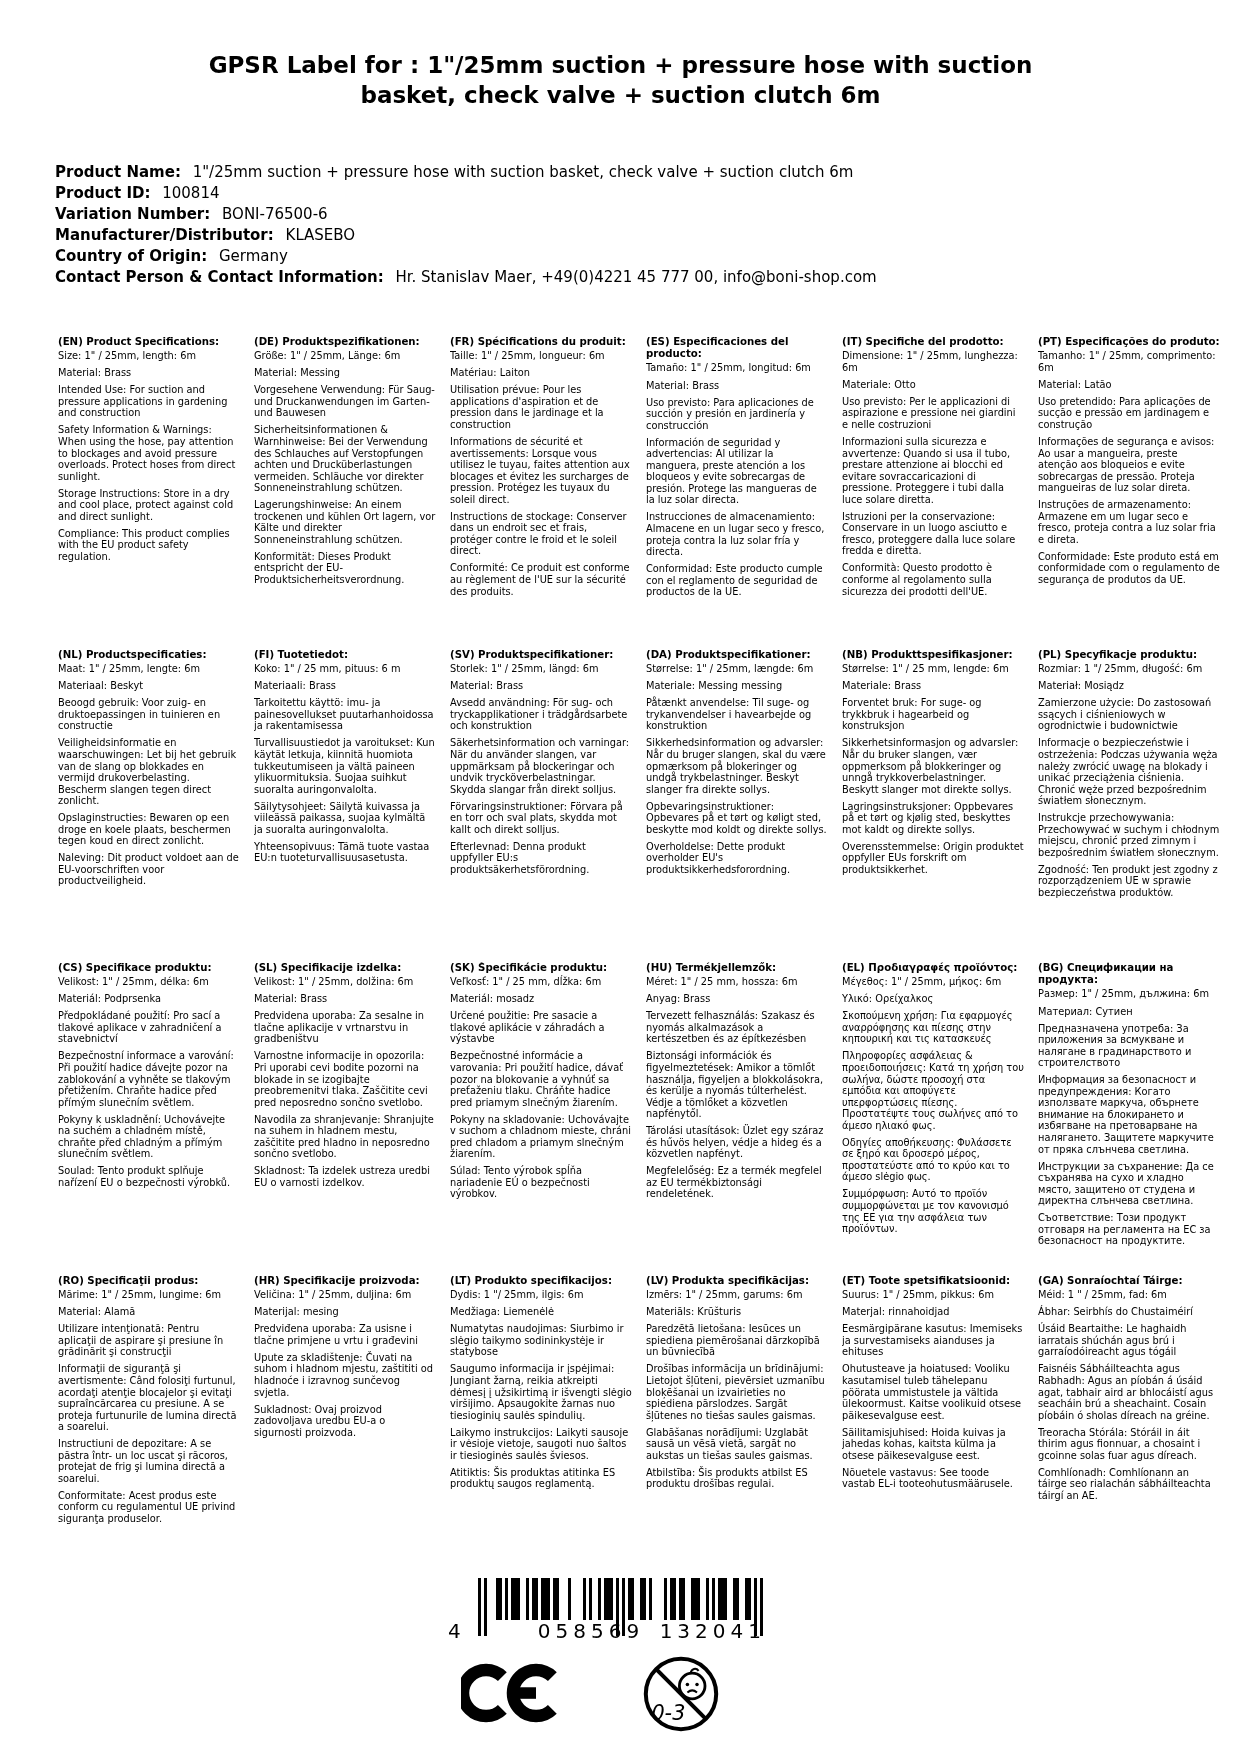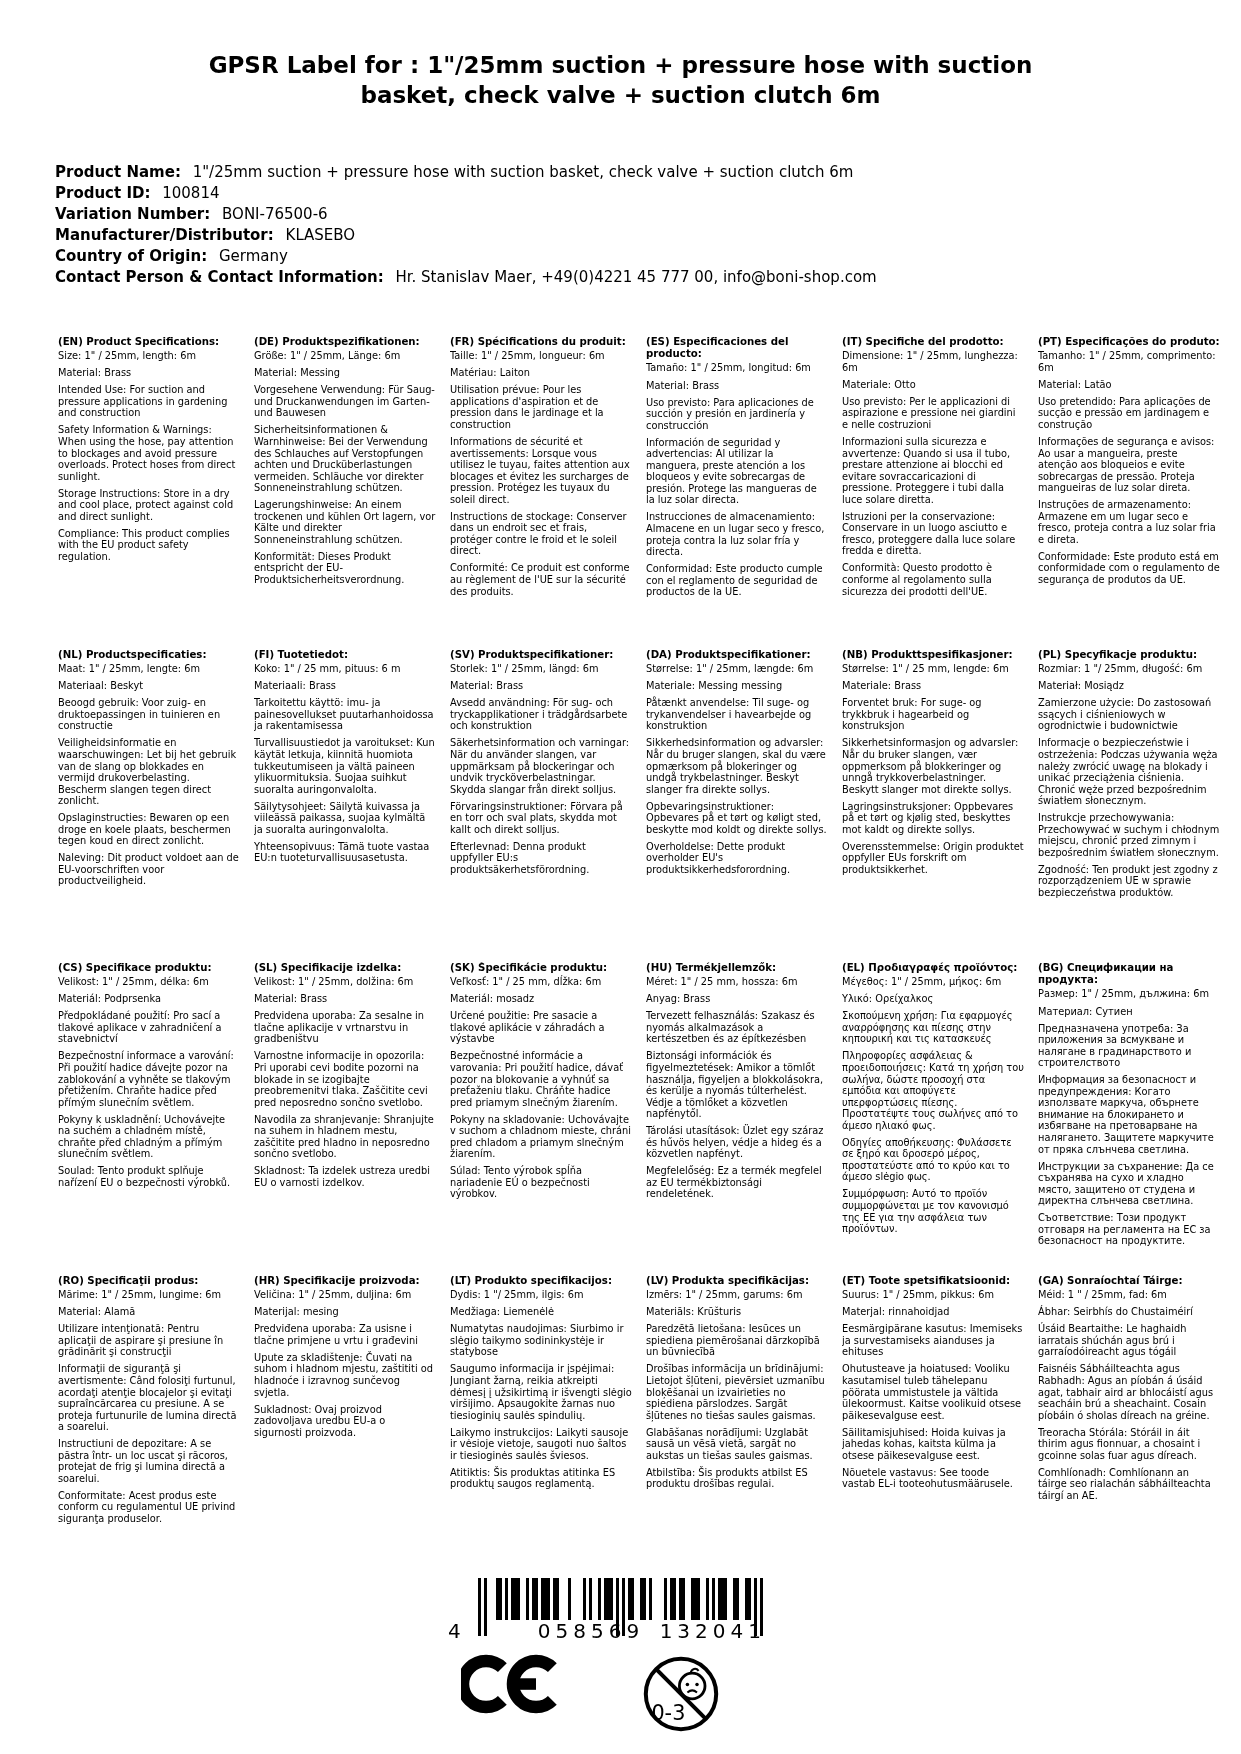--- a/index.html
+++ b/index.html
@@ -40,22 +40,23 @@
   .mod.bar{background:#000;}
   .mod.tall{height:58px;}
   .bc-num{
     position:absolute;bottom:-3px;font-size:20px;line-height:20px;
     font-family:"DejaVu Sans","Liberation Sans",sans-serif;
   }
   .bc-sys{left:-30px;}
   .bc-left{left:9px;width:126px;text-align:center;letter-spacing:5px;padding-left:41px;}
   .bc-right{left:162px;width:126px;text-align:right;letter-spacing:5px;}
   .marks{
-    display:flex;align-items:flex-start;gap:80px;margin-top:16px;
+    display:flex;align-items:center;gap:80px;margin-top:16px;
     transform:translateX(-30px);
+    font-style:italic;
   }
 </style>
 </head>
 <body>
 
 <div class="page">
 
   <div class="title">
     <div class="title-inner">GPSR Label for : 1"/25mm suction + pressure hose with suction basket, check valve + suction clutch 6m</div>
   </div>

